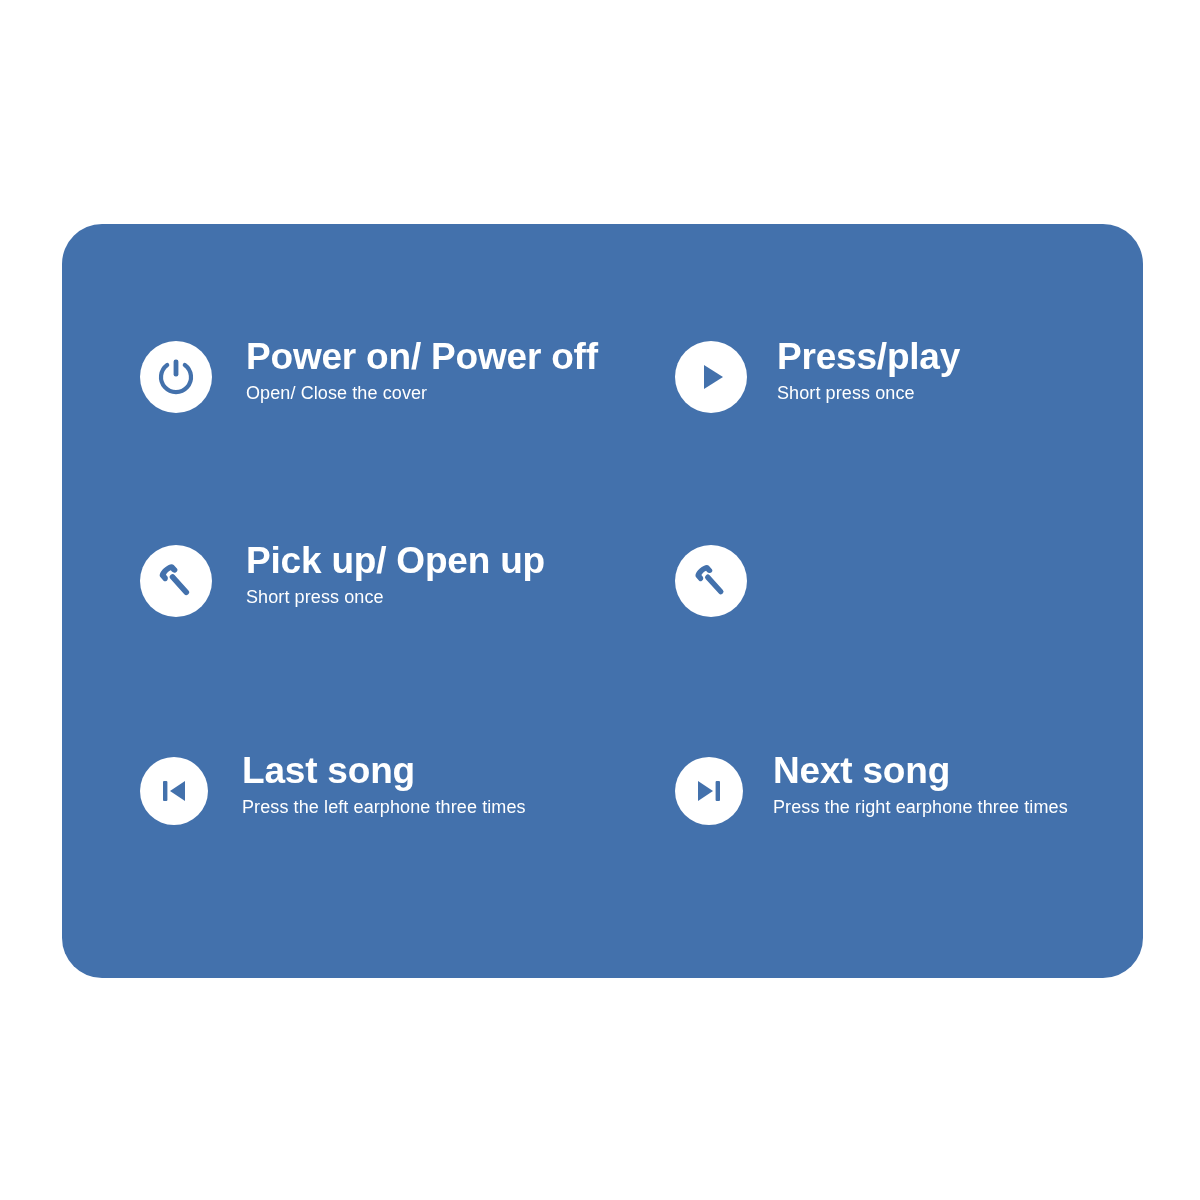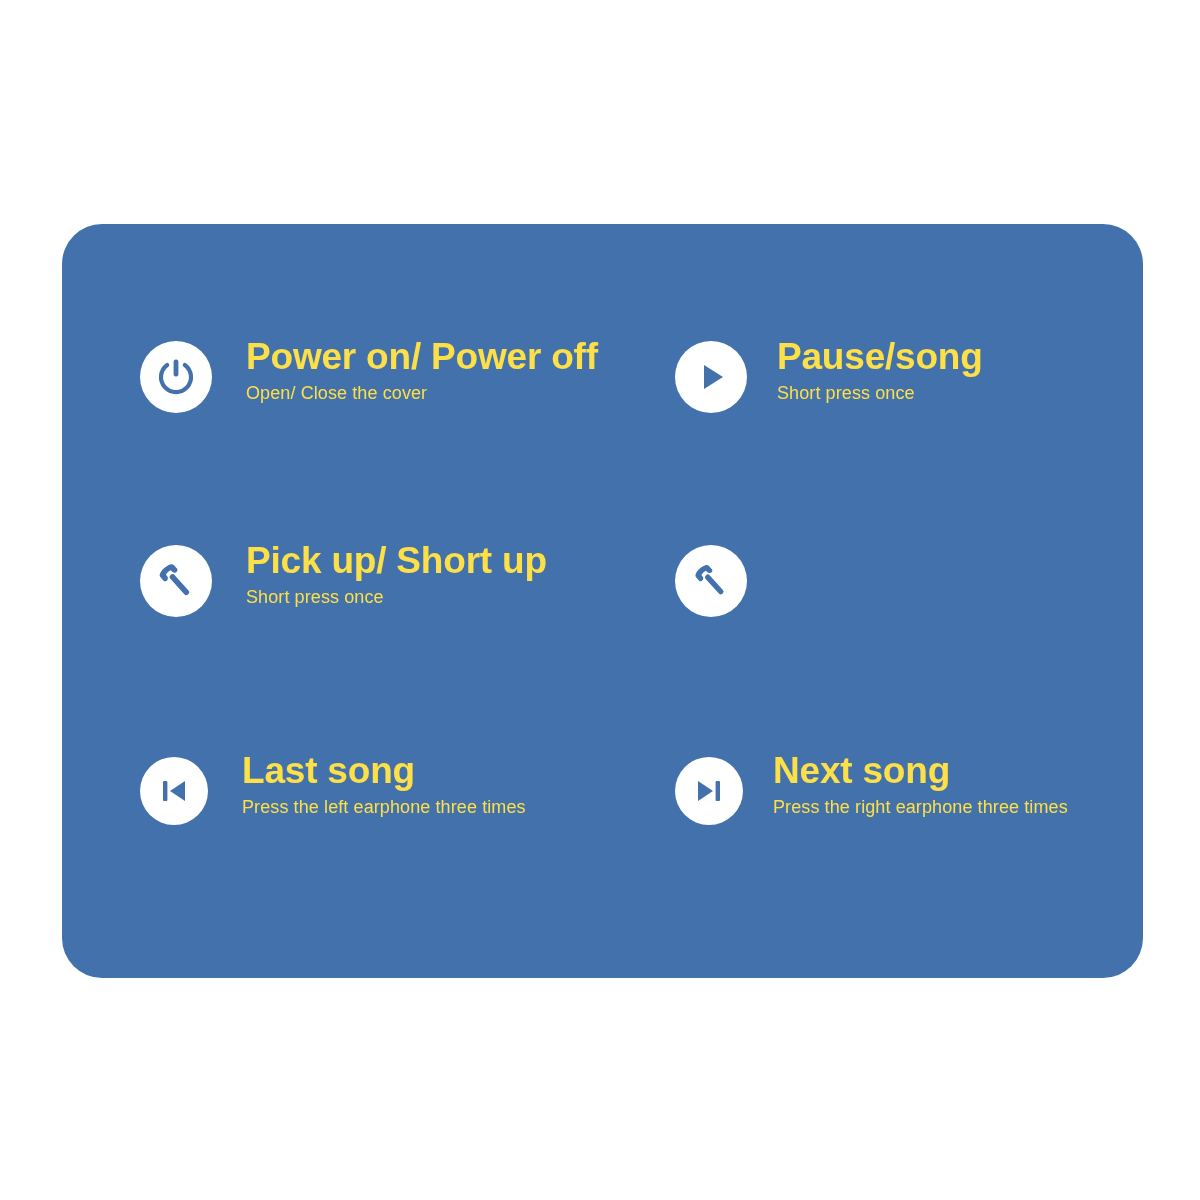--- a/index.html
+++ b/index.html
@@ -65,21 +65,21 @@
   .icon-badge.small {
     width: 68px;
     height: 68px;
     margin-top: 6px;
   }
   .icon-badge svg { display: block; }
 
   
   .feature-text {
     margin-left: 34px;
-    color: #fde047;
+    color: #ffffff;
   }
   .col-right .feature-text { margin-left: 30px; }
 
   .feature-title {
     font-size: 37px;
     font-weight: bold;
     line-height: 1.08;
     letter-spacing: -0.2px;
     white-space: nowrap;
     margin: 0 0 6px 0;
@@ -114,39 +114,39 @@
       </div>
     </div>
 
     <div class="feature-item col-right row-1">
       <span class="icon-badge">
         <svg width="44" height="44" viewBox="0 0 44 44" aria-hidden="true">
           <path d="M15 10 L34 22 L15 34 Z" fill="#4371ac"></path>
         </svg>
       </span>
       <div class="feature-text">
-        <p class="feature-title">Pause/song</p>
+        <p class="feature-title">Press/play</p>
         <p class="feature-desc">Short press once</p>
       </div>
     </div>
 
     <div class="feature-item col-left row-2">
       <span class="icon-badge">
         <svg width="42" height="42" viewBox="0 0 42 42" aria-hidden="true">
           <g transform="rotate(-42 21 21)">
             <path d="M17.5 3.5 C12 3.5 8.5 5.2 8.5 7.6 L8.5 12.4 C8.5 14.2 10.4 15 12.0 14.4
                      C13.4 13.9 14.2 12.6 14.2 11.2 L14.2 9.6 C15.3 9.2 16.4 9.0 17.5 9.0
                      C18.6 9.0 19.7 9.2 20.8 9.6 L20.8 11.2 C20.8 12.6 21.6 13.9 23.0 14.4
                      C24.6 15.0 26.5 14.2 26.5 12.4 L26.5 7.6 C26.5 5.2 23 3.5 17.5 3.5 Z" fill="#4371ac" transform="translate(3.5 0)"></path>
             <rect x="18.3" y="13" width="5.6" height="26" rx="2.6" fill="#4371ac"></rect>
           </g>
         </svg>
       </span>
       <div class="feature-text">
-        <p class="feature-title">Pick up/ Short up</p>
+        <p class="feature-title">Pick up/ Open up</p>
         <p class="feature-desc">Short press once</p>
       </div>
     </div>
 
     <div class="feature-item col-right row-2">
       <span class="icon-badge">
         <svg width="40" height="40" viewBox="0 0 42 42" aria-hidden="true">
           <g transform="rotate(-42 21 21)">
             <path d="M17.5 3.5 C12 3.5 8.5 5.2 8.5 7.6 L8.5 12.4 C8.5 14.2 10.4 15 12.0 14.4
                      C13.4 13.9 14.2 12.6 14.2 11.2 L14.2 9.6 C15.3 9.2 16.4 9.0 17.5 9.0

